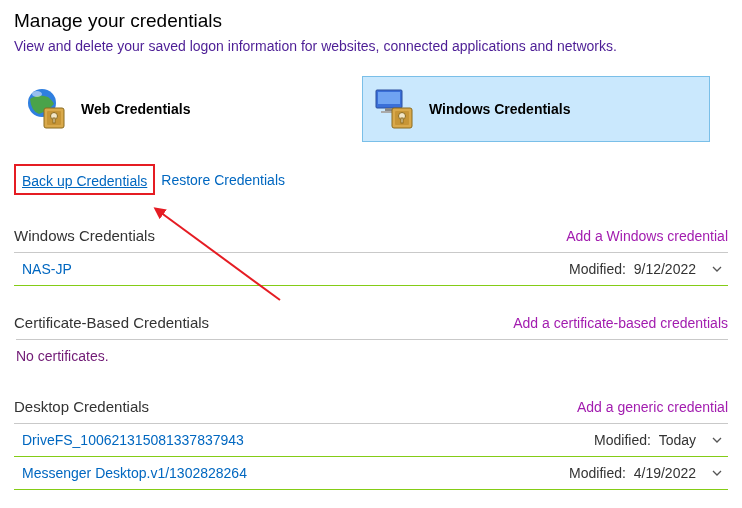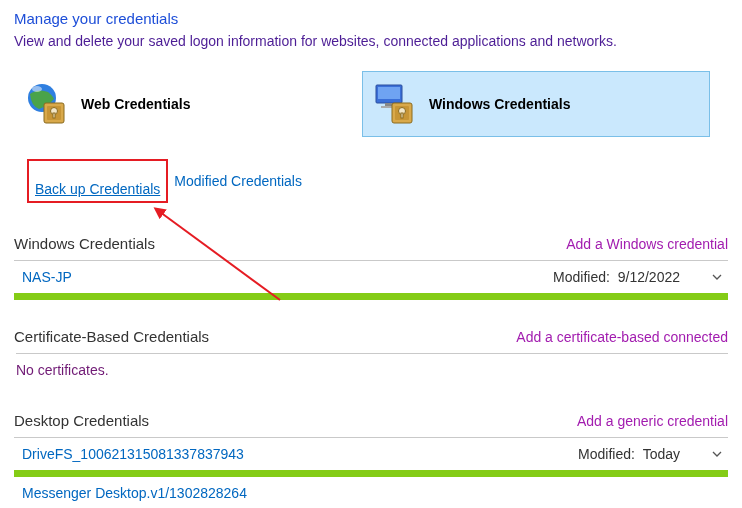--- a/index.html
+++ b/index.html
@@ -7,22 +7,22 @@
       font-family: "Segoe UI", Tahoma, sans-serif;
       font-size: 14px;
       background: #ffffff;
       color: #333;
       width: 742px;
       height: 508px;
       padding: 10px 14px;
       position: relative;
     }
     .page-title {
-      color: #1d4ed8;
-      font-size: 15px;
+      color: #000000;
+      font-size: 19px;
       font-weight: 400;
       margin-bottom: 6px;
     }
     .page-desc {
       font-size: 14px;
       color: #4c1d95;
       margin-bottom: 22px;
     }
     .cred-types {
       display: flex;
@@ -55,22 +55,21 @@
       gap: 6px;
     }
     .link {
       color: #0067c0;
       font-size: 14px;
       cursor: pointer;
     }
     .link.underline { text-decoration: underline; }
     .boxed {
       border: 2px solid #e51c23;
-      padding: 20px 6px 4px 6px;
-      margin-left: 13px;
+      padding: 7px 6px 4px 6px;
     }
     .section-header {
       display: flex;
       justify-content: space-between;
       align-items: center;
       padding: 10px 0 8px 0;
     }
     .section-title {
       font-size: 15px;
       color: #333;
@@ -79,32 +78,32 @@
       color: #a21caf;
       font-size: 14px;
       cursor: pointer;
     }
     .rows { border-top: 1px solid #c9c9c9; }
     .cred-row {
       display: flex;
       justify-content: space-between;
       align-items: center;
       padding: 8px 0;
-      border-bottom: 7px solid #84cc16;
+      border-bottom: 1px solid #84cc16;
       cursor: pointer;
     }
     .cred-name {
       color: #0067c0;
       font-size: 14px;
       margin-left: 8px;
     }
     .cred-right {
       display: flex;
       align-items: center;
-      gap: 30px;
+      gap: 14px;
       margin-right: 4px;
     }
     .cred-modified {
       font-size: 14px;
       color: #333;
     }
     .chevron {
       width: 14px;
       height: 14px;
       display: inline-flex;
@@ -160,21 +159,21 @@
       </svg>
     </span>
     <span class="label">Windows Credentials</span>
   </div>
 </div>
 
 <div class="link-row">
   <span class="boxed">
     <span class="link underline">Back up Credentials</span>
   </span>
-  <span class="link">Modified Credentials</span>
+  <span class="link">Restore Credentials</span>
 </div>
 
 <div>
   <div class="section-header">
     <span class="section-title">Windows Credentials</span>
     <span class="section-add">Add a Windows credential</span>
   </div>
   <div class="rows">
     <div class="cred-row">
       <span class="cred-name">NAS-JP</span>
@@ -191,21 +190,21 @@
       </span>
     </div>
   </div>
 </div>
 
 <div style="height:18px"></div>
 
 <div>
   <div class="section-header">
     <span class="section-title">Certificate-Based Credentials</span>
-    <span class="section-add">Add a certificate-based connected</span>
+    <span class="section-add">Add a certificate-based credentials</span>
   </div>
   <div class="empty-row">No certificates.</div>
 </div>
 
 <div>
   <div class="section-header">
     <span class="section-title">Desktop Credentials</span>
     <span class="section-add">Add a generic credential</span>
   </div>
   <div class="rows">
@@ -218,20 +217,31 @@
         </span>
         <span class="chevron">
           <svg width="14" height="14" viewBox="0 0 14 14" fill="none">
               <path d="M3 5 L7 9 L11 5" stroke-width="1.3"></path>
             </svg>
         </span>
       </span>
     </div>
     <div class="cred-row">
       <span class="cred-name">Messenger Desktop.v1/1302828264</span>
+      <span class="cred-right">
+        <span class="cred-modified">
+          <span>Modified:</span>
+          &nbsp;<span>4/19/2022</span>
+        </span>
+        <span class="chevron">
+          <svg width="14" height="14" viewBox="0 0 14 14" fill="none">
+              <path d="M3 5 L7 9 L11 5" stroke-width="1.3"></path>
+            </svg>
+        </span>
+      </span>
     </div>
   </div>
 </div>
 
 <svg class="arrow-annotation" style="left:0; top:0;" width="742" height="508">
   <defs>
     <marker id="ah" markerWidth="10" markerHeight="10" refX="2" refY="3" orient="auto">
       <path d="M0,0 L6,3 L0,6 Z" fill="#e51c23"></path>
     </marker>
   </defs>

